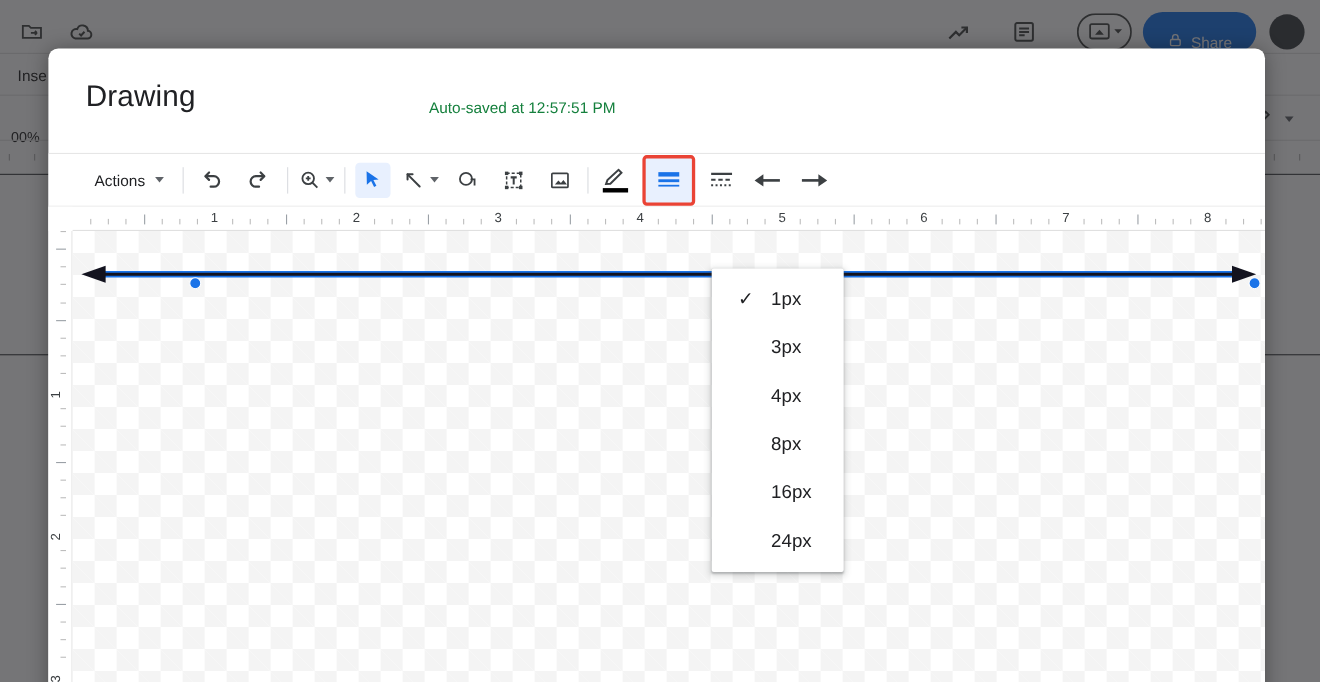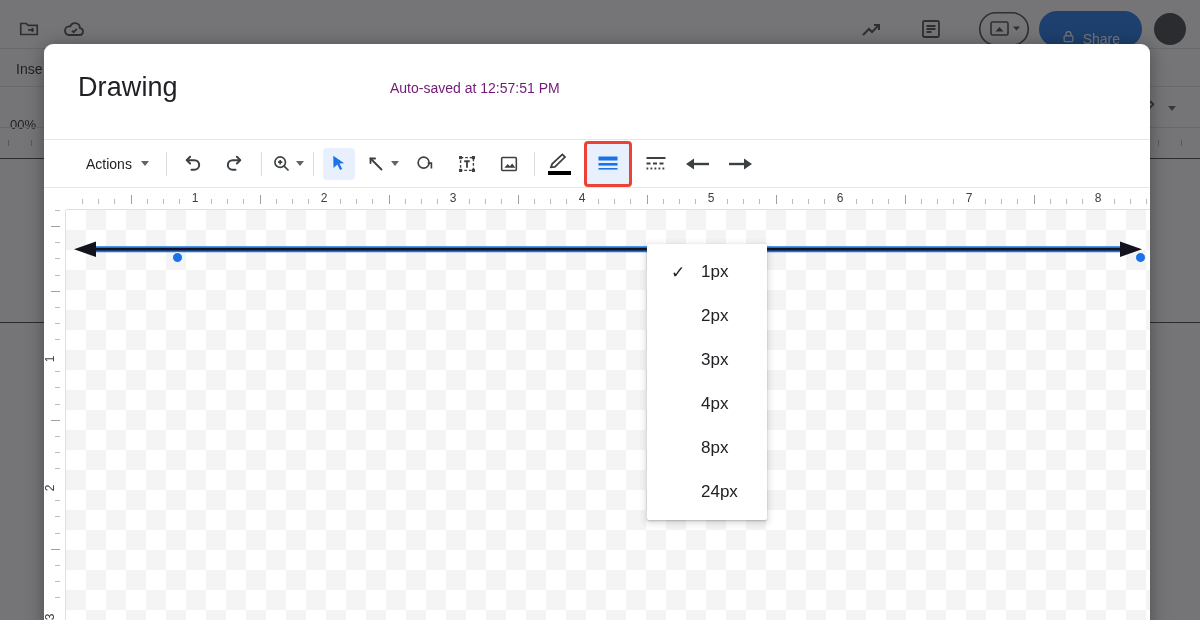--- a/index.html
+++ b/index.html
@@ -62,22 +62,22 @@
   #modal-header {
     position: relative; height: 96px;
     border-bottom: 1px solid #e6e6e6;
   }
   #modal-title {
     position: absolute; left: 34px; top: 28px;
     font-size: 27px; color: #202124; font-weight: 400;
     letter-spacing: 0.1px;
   }
   #autosave-status {
-    position: absolute; left: 346px; top: 36px;
-    font-size: 14px; color: #701a75;
+    position: absolute; left: 346px; top: 46px;
+    font-size: 14px; color: #15803d;
   }
   #save-close-btn {
     position: absolute; right: 30px; top: 26px;
     height: 47px; padding: 0 24px;
     background: #1b73e8; color: #ffffff;
     border: none; border-radius: 5px;
     font-family: inherit; font-size: 17px; font-weight: 700;
     letter-spacing: 0.1px;
     display: flex; align-items: center; justify-content: center;
     cursor: pointer;
@@ -579,28 +579,28 @@
       <div class="sel-handle" style="left:1069px; top:42px;"></div>
     </div>
   </div>
 
   <div id="line-weight-menu">
       <div class="menu-item">
         <span class="menu-check">✓</span>
         <span>1px</span>
       </div>
       <div class="menu-item">
-        <span>2px</span>
-      </div>
-      <div class="menu-item">
         <span>3px</span>
       </div>
       <div class="menu-item">
         <span>4px</span>
       </div>
       <div class="menu-item">
         <span>8px</span>
       </div>
       <div class="menu-item">
+        <span>16px</span>
+      </div>
+      <div class="menu-item">
         <span>24px</span>
       </div>
     </div>
 </div>
 
 </body></html>

